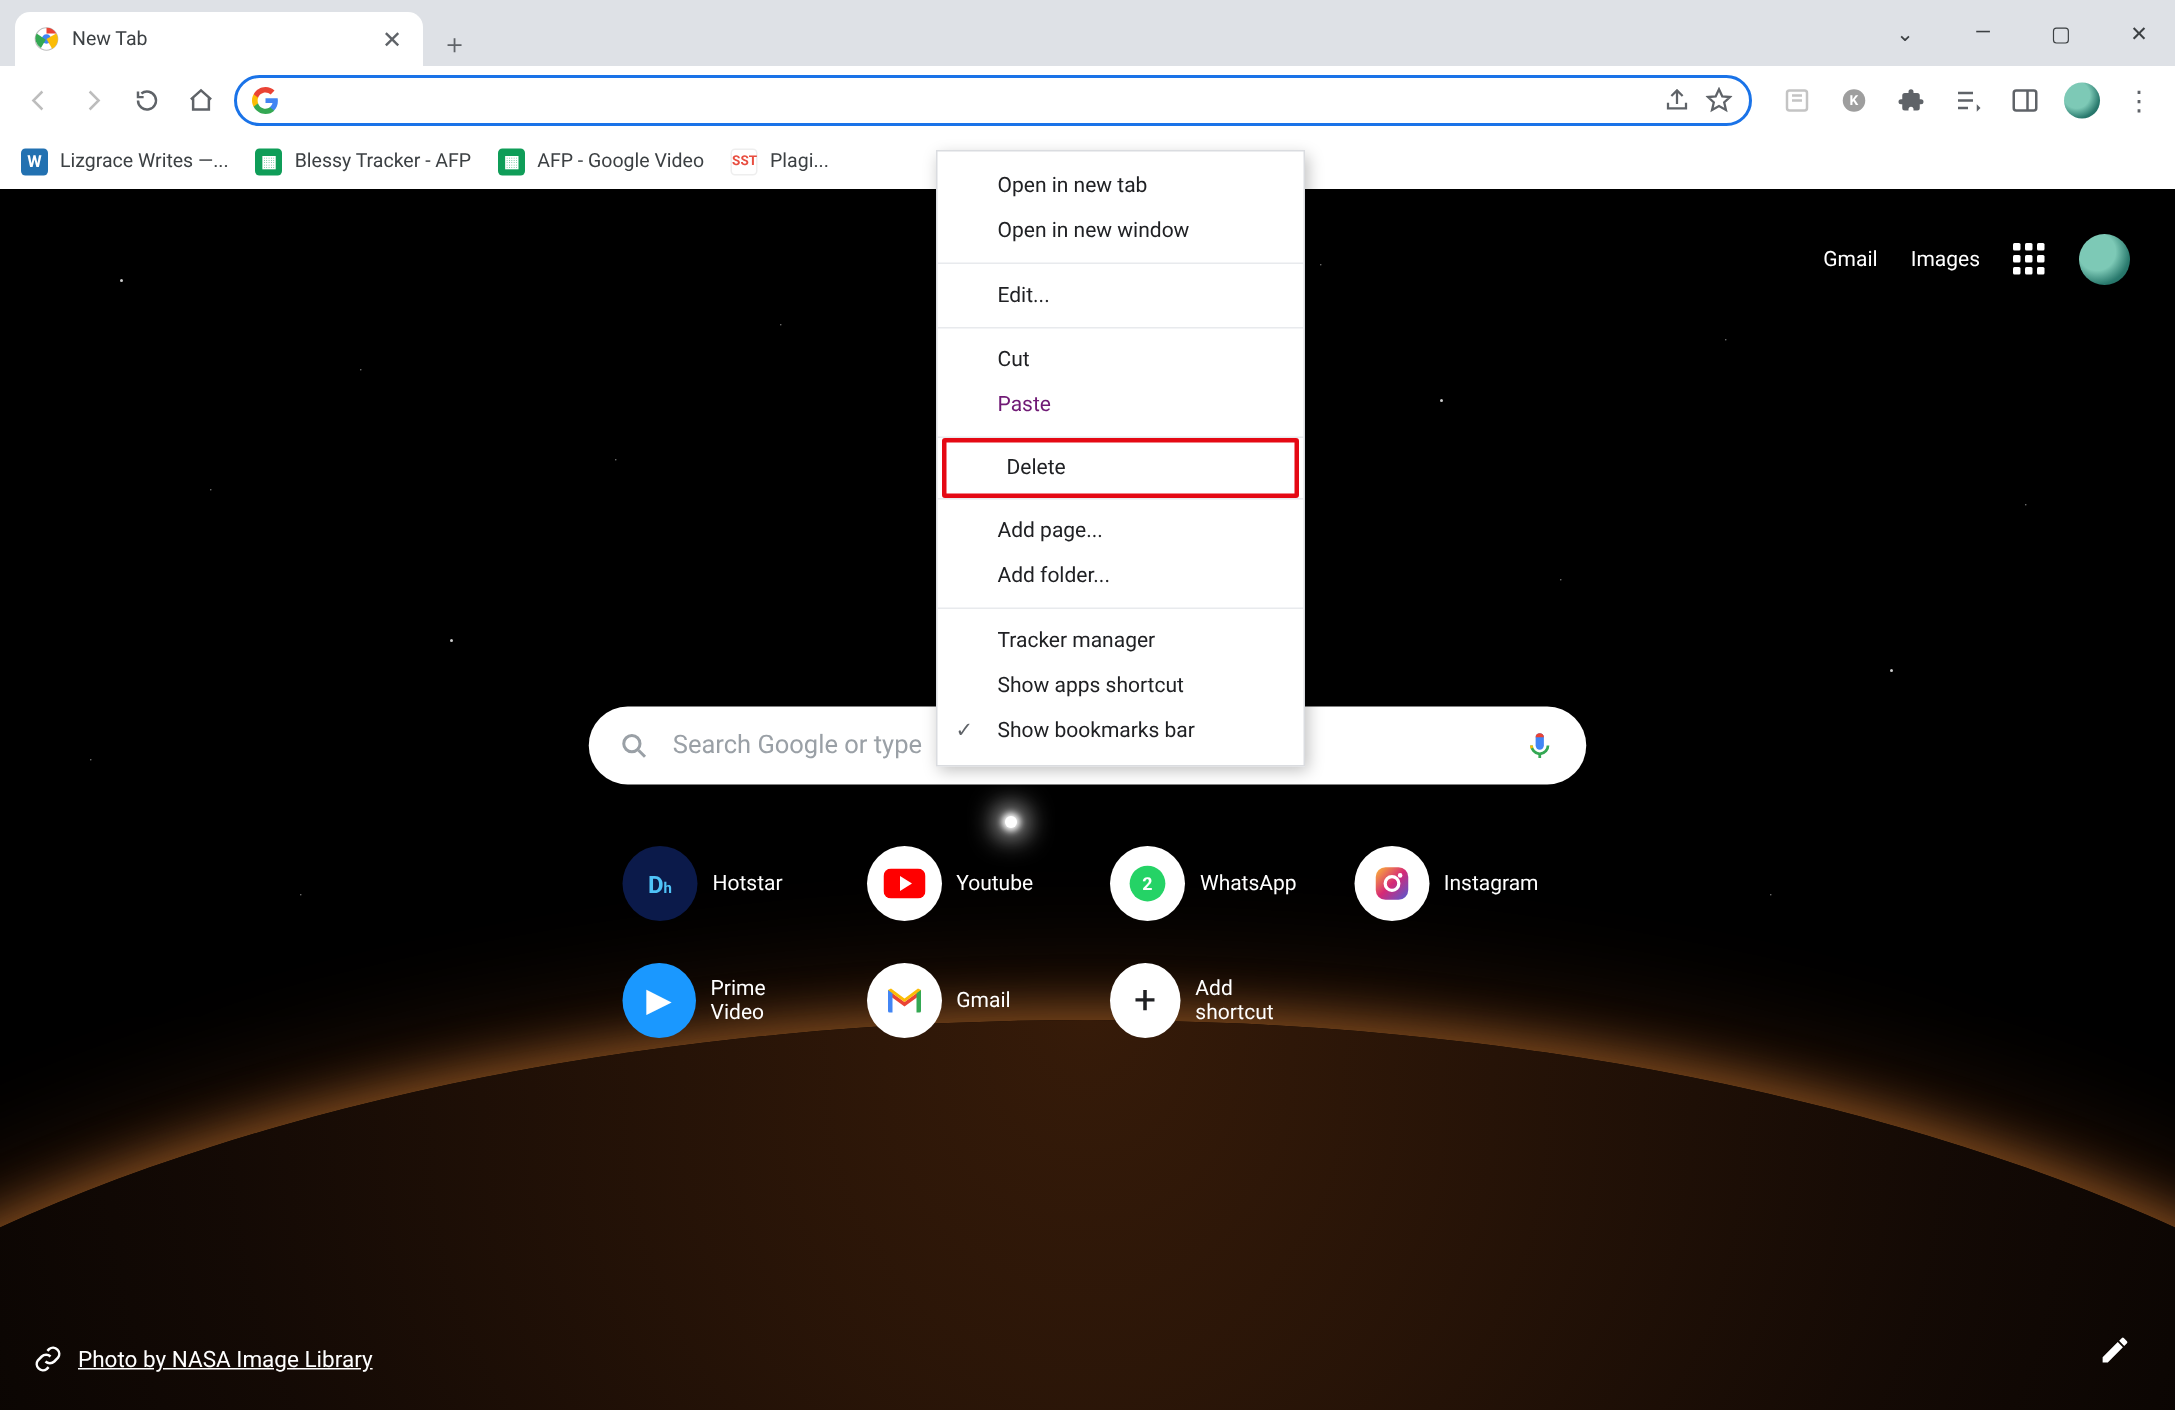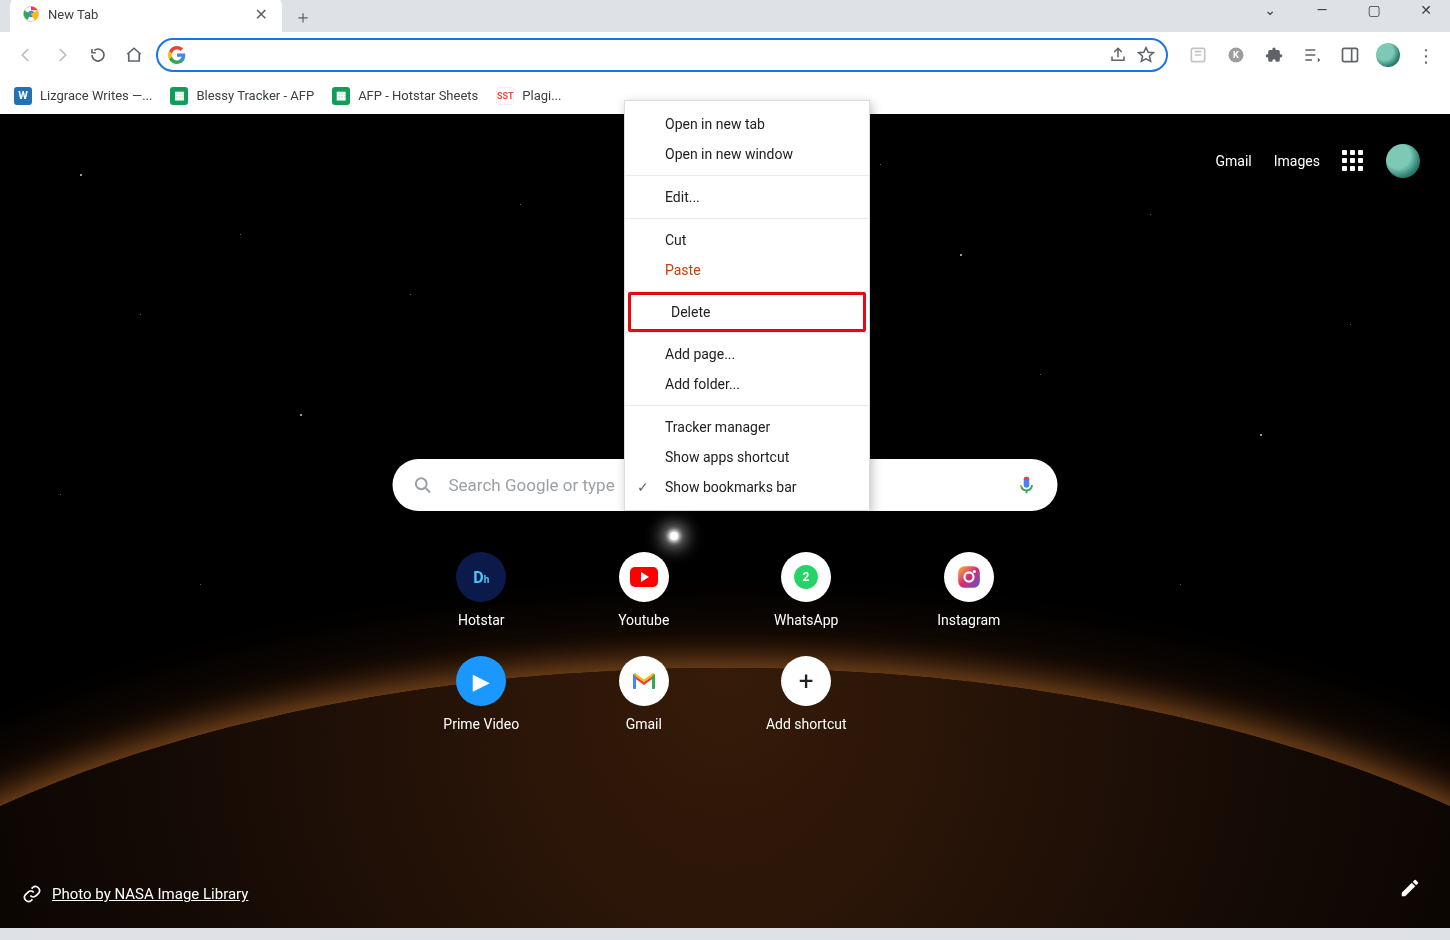--- a/index.html
+++ b/index.html
@@ -1,19 +1,19 @@
 <!DOCTYPE html>
 <html><head>
 <meta charset="utf-8">
 <style>
   * { box-sizing: border-box; margin: 0; padding: 0; }
   body { font-family: "Segoe UI", Roboto, Arial, sans-serif; width: 1450px; height: 940px; overflow: hidden; background: #dee1e6; }
 
   
-  .titlebar { height: 32px; background: #dee1e6; display: flex; align-items: flex-end; padding-left: 10px; }
+  .titlebar { height: 44px; background: #dee1e6; display: flex; align-items: flex-end; padding-left: 10px; }
   .tabs { display: flex; align-items: flex-end; height: 44px; }
   .tab { display: flex; align-items: center; height: 36px; background: #fff; border-radius: 10px 10px 0 0; padding: 0 12px 0 12px; width: 272px; font-size: 13px; color: #3c4043; position: relative; }
   .tab .favicon { width: 18px; height: 18px; margin-right: 8px; }
   .tab .close { margin-left: auto; font-size: 16px; color: #5f6368; padding: 2px; }
   .new-tab-btn { width: 30px; height: 30px; display:flex; align-items:center; justify-content:center; color:#5f6368; font-size:18px; margin-left:6px;}
   .win-controls { margin-left: auto; display: flex; align-items: center; height: 44px; padding-right: 10px; gap: 24px; color:#3c4043;}
   .win-controls .wc { width: 28px; height: 28px; display:flex; align-items:center; justify-content:center; font-size:14px;}
 
   
   .toolbar { height: 46px; background: #fff; display: flex; align-items: center; padding: 0 12px; gap: 8px; }
@@ -52,33 +52,33 @@
   .avatar-lg { width:34px; height:34px; border-radius:50%; background: radial-gradient(circle at 35% 35%, #7dc9b6 40%, #2a7a6e 70%, #155c52 100%);}
 
   .logo-area { position:absolute; left:50%; transform:translateX(-50%); top:200px; text-align:center; }
   .g-big { font-size:88px; font-weight:500; font-family:"Product Sans", Arial, sans-serif; color:#fff; letter-spacing:-2px;}
   .searchbox { position:absolute; left:50%; transform:translateX(-50%); top:345px; width:665px; height:52px; background:#fff; border-radius:26px; display:flex; align-items:center; padding:0 20px; gap:16px; }
   .searchbox .si { color:#9aa0a6; }
   .searchbox .sb-text { color:#9aa0a6; font-size:17px; flex:1; }
   .mic { font-size:20px; }
 
   .shortcuts { position:absolute; left:50%; transform:translateX(-50%); top:438px; width:620px; display:grid; grid-template-columns:repeat(4,1fr); row-gap:28px; column-gap:30px; }
-  .shortcut { display:flex; flex-direction:column; align-items:center; gap:10px; color:#fff; font-size:14px; }
+  .shortcut { display:flex; flex-direction:row; align-items:center; gap:10px; color:#fff; font-size:14px; }
   .sc-icon { width:50px; height:50px; border-radius:50%; background:#fff; display:flex; align-items:center; justify-content:center; font-size:22px;}
   .sc-icon.dark { background:#0b1a4a; }
 
   .attribution { position:absolute; left:22px; bottom:24px; display:flex; align-items:center; gap:10px; color:#fff; font-size:15px; }
   .attribution a { color:#fff; text-decoration:underline; }
   .edit-btn { position:absolute; right:22px; bottom:22px; width:36px; height:36px; display:flex; align-items:center; justify-content:center; color:#fff; }
 
   
   .context-menu { position: fixed; left: 624px; top:100px; width:246px; background:#fff; border:1px solid #dadce0; box-shadow: 2px 3px 10px rgba(0,0,0,0.25); z-index:999; font-size:14px; color:#202124; padding: 4px 0; }
   .cm-section { padding: 4px 0; }
   .cm-item { padding: 6px 16px 6px 40px; position:relative; line-height:18px;}
-  .cm-item.disabled { color:#c2410c; }
+  .cm-item.disabled { color:#701a75; }
   .cm-sep { height:1px; background:#e8eaed; margin:2px 0; }
   .cm-check { position:absolute; left:12px; top:6px; color:#5f6368; }
   .cm-highlight { border:3px solid #e50914; border-radius:2px; margin:-2px 3px; position: relative;}
   .cm-highlight .cm-item { padding-top:8px; padding-bottom:8px; }
 
   
   svg { display:block; }
 </style>
 </head>
 <body>
@@ -191,21 +191,21 @@
   <div class="bm-item">
     <span class="bm-icon" style="background:#2271b1;">W</span>
     <span>Lizgrace Writes —...</span>
   </div>
   <div class="bm-item">
     <span class="bm-icon" style="background:#0f9d58;">▦</span>
     <span>Blessy Tracker - AFP</span>
   </div>
   <div class="bm-item">
     <span class="bm-icon" style="background:#0f9d58;">▦</span>
-    <span>AFP - Hotstar Sheets</span>
+    <span>AFP - Google Video</span>
   </div>
   <div class="bm-item">
     <span class="bm-icon" style="background:#fff; color:#e84e40; font-size:9px; border:1px solid #eee;">SST</span>
     <span>Plagi...</span>
   </div>
 </div>
 
 <div class="content">
   <div class="planet-horizon"></div>
   <div class="flare"></div>

